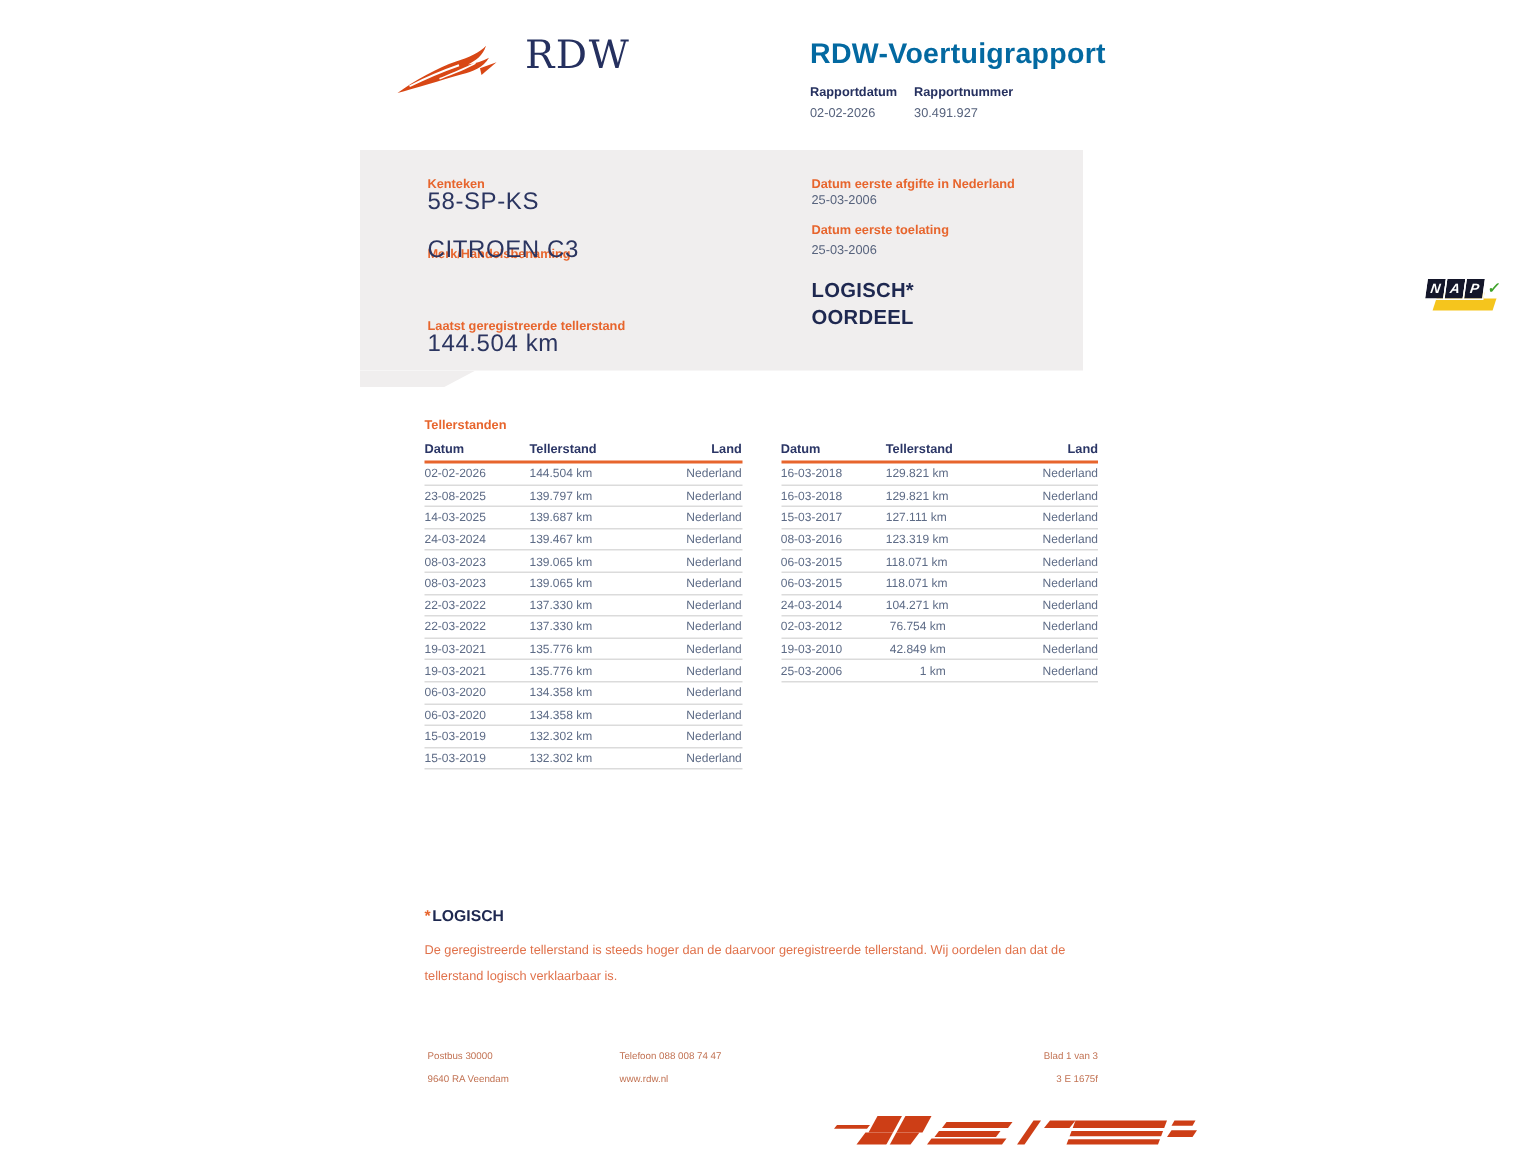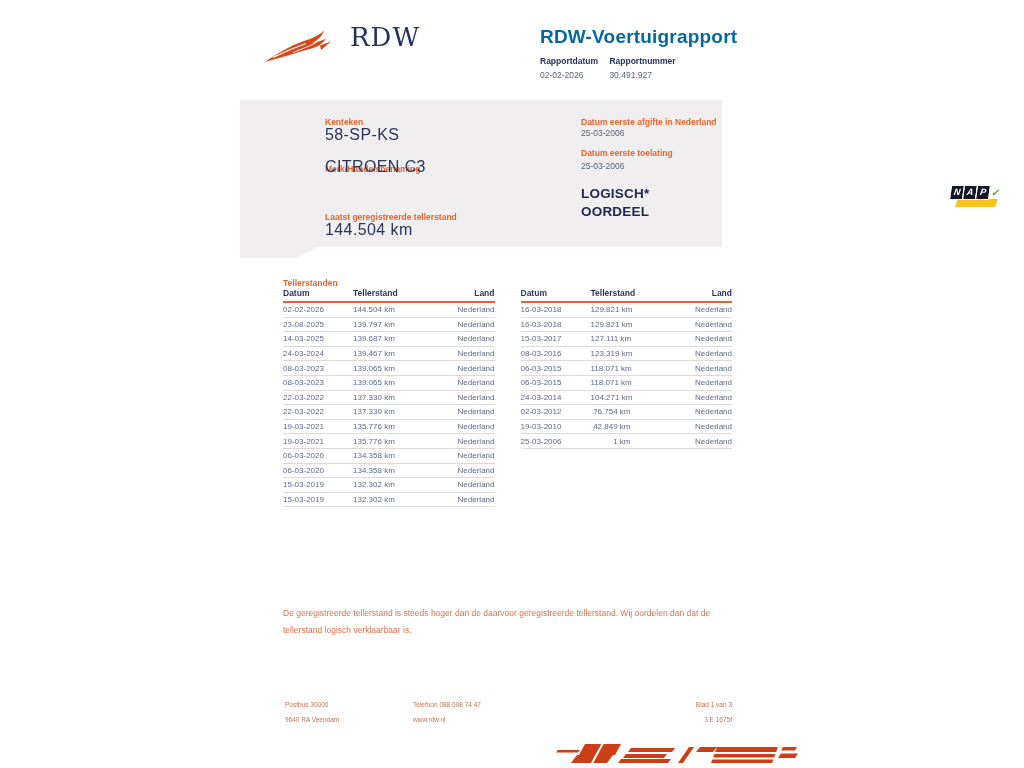--- a/index.html
+++ b/index.html
@@ -21,37 +21,37 @@
 
   
   .summary-box { position:absolute; left:240px; top:100px; width:482px; height:147px; background:#F0EEEE; }
   .summary-tab { position:absolute; left:240px; top:247px; width:77px; height:11px; background:#F0EEEE;
                  clip-path:polygon(0 0, 100% 0, 73% 100%, 0 100%); }
   .sum-left  { position:absolute; left:45px;  top:0; width:250px; }
   .sum-right { position:absolute; left:301px; top:0; width:180px; }
   .fld-label { font-size:8.5px; font-weight:bold; color:#E7652D; }
   .fld-serif { font-family:Liberation Sans, sans-serif; font-size:16px; color:#2B3560; letter-spacing:0.4px; }
   .fld-value { font-size:8.5px; color:#57637D; }
-  .pos { position:absolute; white-space:nowrap;margin-left:40px; }
+  .pos { position:absolute; white-space:nowrap; }
   .oordeel { font-size:13.5px; font-weight:bold; color:#1E2850; line-height:18px; letter-spacing:0.2px; }
 
   
   .nap { position:absolute; left:409px; top:86px; width:47px; height:22px; }
   .nap-yellow { position:absolute; left:7px; top:9px; width:40px; height:12px; background:#F5C51D; transform:skewX(-18deg); }
   .nap-box { position:absolute; top:0; width:12px; height:13px; background:#14162A; color:#ffffff;
              font-style:italic; font-weight:bold; font-size:9px; line-height:13px; text-align:center;
              transform:skewX(-8deg); outline:1px solid #ffffff; }
   .nap-n { left:1px; } .nap-a { left:14px; } .nap-p { left:27px; }
   .nap-check { position:absolute; left:40px; top:0; width:12px; height:13px; background:#ffffff;
                color:#3FA32B; font-weight:bold; font-size:10px; line-height:13px; text-align:center;
                transform:skewX(-8deg); }
 
   
   .meters { position:absolute; left:283px; top:278px; width:449px; }
-  .section-title { font-size:8.5px; font-weight:bold; color:#E7652D; }
+  .section-title { font-size:8.5px; font-weight:bold; color:#E7652D; margin-bottom:6px; }
   .tables { display:flex; gap:26px; }
   .otable { width:218px; }
   .thead { display:flex; border-bottom:2px solid #E7652D; padding-bottom:3px; font-size:8.5px;
            font-weight:bold; color:#2B3666; }
   .trow { display:flex; border-bottom:1px solid #DBDBDB; height:14.6px; align-items:center;
           font-size:8px; color:#5D6B86; }
   .c0 { width:70px; text-align:left; white-space:nowrap; }
   .c1 { width:40px; text-align:right; white-space:nowrap; }
   .thead .c1 { text-align:left; }
   .c2 { flex:1; text-align:right; white-space:nowrap; }
@@ -265,20 +265,21 @@
               <span class="c0">25-03-2006</span>
               <span class="c1">1 km</span>
               <span class="c2">Nederland</span>
             </div>
           </div>
       </div>
     </div>
   </div>
 
   <div class="footnote">
+    <div class="fn-title"><span class="fn-ast">*</span><span>LOGISCH</span></div>
     <div class="fn-text">De geregistreerde tellerstand is steeds hoger dan de daarvoor geregistreerde tellerstand. Wij oordelen dan dat de tellerstand logisch verklaarbaar is.</div>
   </div>
 
   <div class="pfooter">
     <div class="fcol fcol1">
       <div>Postbus 30000</div>
       <div>9640 RA Veendam</div>
     </div>
     <div class="fcol fcol2">
       <div>Telefoon 088 008 74 47</div>

